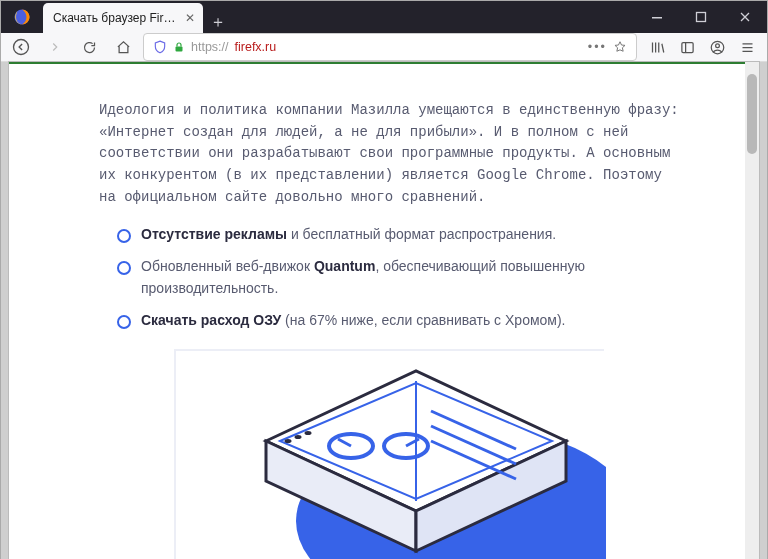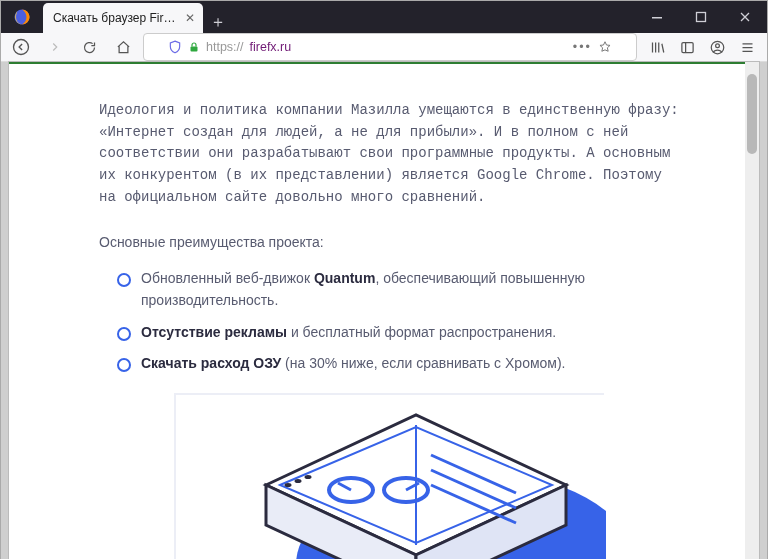--- a/index.html
+++ b/index.html
@@ -12,25 +12,25 @@
   .tab { background: #f7f7f9; color: #222; height: 30px; display: flex; align-items: center; padding: 0 8px 0 10px; border-top-left-radius: 5px; border-top-right-radius: 5px; max-width: 160px; gap: 6px; font-size: 12px; }
   .tab .lbl { white-space: nowrap; overflow: hidden; text-overflow: ellipsis; }
   .tab .x { font-size: 12px; color: #666; cursor: pointer; }
   .newtab { width: 30px; display: flex; align-items: center; justify-content: center; color: #cfcfd6; font-size: 16px; cursor: pointer; }
   .winbtns { display: flex; }
   .winbtn { width: 44px; display: flex; align-items: center; justify-content: center; color: #cfcfd6; cursor: pointer; }
   
   .toolbar { height: 38px; background: #f7f7f9; border-bottom: 1px solid #ddd; display: flex; align-items: center; gap: 6px; padding: 0 6px; }
   .tbtn { width: 28px; height: 28px; display: flex; align-items: center; justify-content: center; color: #555; border-radius: 4px; cursor: pointer; }
   .tbtn.dis { color: #bbb; }
-  .urlbar { flex: 1; height: 28px; background: #fff; border: 1px solid #ccc; border-radius: 4px; display: flex; align-items: center; gap: 6px; padding: 0 24px; font-size: 12.5px; color: #666; }
+  .urlbar { flex: 1; height: 28px; background: #fff; border: 1px solid #ccc; border-radius: 4px; display: flex; align-items: center; gap: 6px; padding: 0 9px; font-size: 12.5px; color: #666; }
   .urlbar .shield { color: #6b6be6; }
   .urlbar .lock { color: #2fa83f; }
   .urlbar .proto { color: #999; }
-  .urlbar .host { color: #701a75; }
+  .urlbar .host { color: #b91c1c; }
   .urlbar .spacer { flex: 1; }
   .rb { display: flex; gap: 2px; }
   
   .content-wrap { flex: 1; background: #cfcfcf; padding: 0 8px 4px 8px; display: flex; }
   .sheet { background: #fff; flex: 1; position: relative; overflow: hidden; box-shadow: 0 0 0 1px #bbb; }
   .greenline { height: 2px; background: #2e7d32; }
   .scrollbar { position: absolute; right: 0; top: 0; bottom: 0; width: 14px; background: #eee; }
   .sthumb { position: absolute; left: 2px; right: 2px; top: 12px; height: 80px; background: #b8b8b8; border-radius: 6px; }
   .article { padding: 8px 80px 0 90px; color: #344; font-size: 14px; line-height: 1.55; }
   .para { color: #585b70; margin: 28px 0 16px 0; font-family: Liberation Mono, monospace; }
@@ -154,25 +154,24 @@
 
   <div class="content-wrap">
     <div class="sheet">
       <div class="greenline"></div>
       <div class="scrollbar">
           <div class="sthumb"></div>
         </div>
 
       <div class="article">
         <p class="para">Идеология и политика компании Мазилла умещаются в единственную фразу: «Интернет создан для людей, а не для прибыли». И в полном с ней соответствии они разрабатывают свои программные продукты. А основным их конкурентом (в их представлении) является Google Chrome. Поэтому на официальном сайте довольно много сравнений.</p>
-        <p class="sub">Основные преимущества проекта:</p>
         <ul class="cir">
+          <li><b>Отсутствие рекламы</b><span> и бесплатный формат распространения.</span></li>
           <li><span>Обновленный веб-движок </span><b>Quantum</b><span>, обеспечивающий повышенную производительность.</span></li>
-          <li><b>Отсутствие рекламы</b><span> и бесплатный формат распространения.</span></li>
-          <li><b>Скачать расход ОЗУ</b><span> (на 30% ниже, если сравнивать с Хромом).</span></li>
+          <li><b>Скачать расход ОЗУ</b><span> (на 67% ниже, если сравнивать с Хромом).</span></li>
         </ul>
 
         <div class="illus">
           <svg width="430" height="240" viewBox="0 0 430 240">
             <ellipse cx="290" cy="170" rx="170" ry="95" fill="#3763e8"></ellipse>
 
             <g transform="translate(90,20)">
               <polygon points="0,70 150,0 300,70 150,140" fill="#fff" stroke="#2b2b3f" stroke-width="3"></polygon>
               <polygon points="0,70 0,110 150,180 150,140" fill="#e9ecf7" stroke="#2b2b3f" stroke-width="3"></polygon>
               <polygon points="300,70 300,110 150,180 150,140" fill="#dfe4f5" stroke="#2b2b3f" stroke-width="3"></polygon>

